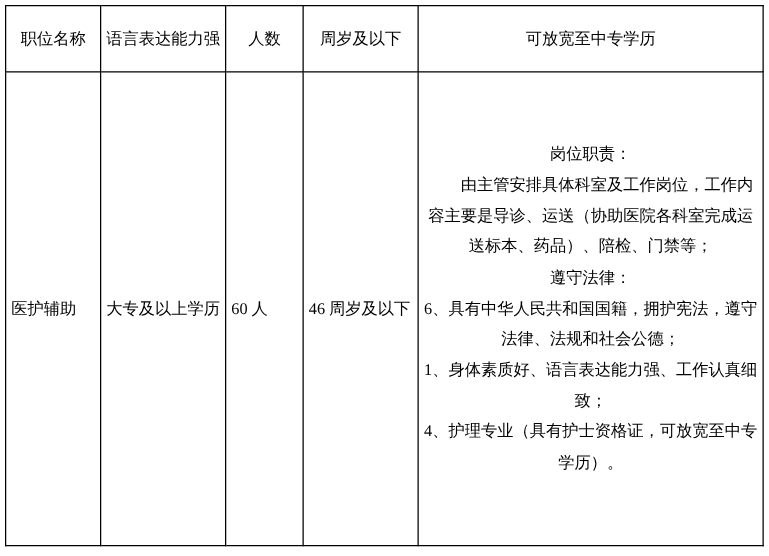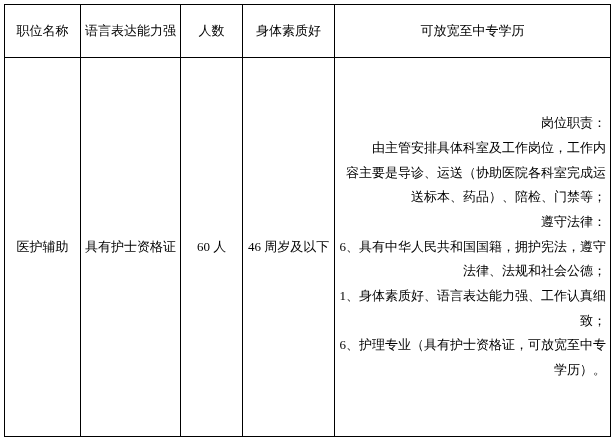--- a/index.html
+++ b/index.html
@@ -39,25 +39,24 @@
     font-size: 13.5px;
     height: 46px;
   }
   .col-title { width: 76px; }
   .col-edu { width: 100px; }
   .col-num { width: 62px; }
   .col-age { width: 92px; }
   .col-duty { width: auto; }
 
   td.center {
-    text-align: center;
   }
   td.duty-cell {
     vertical-align: top;
-    text-align: right;
+    text-align: center;
     padding: 8px 8px 10px 10px;
     line-height: 2.02;
     font-size: 13px;
     height: 372px;
   }
   .duty-line {
     white-space: normal;
   }
   .indent {
     text-indent: 2em;
@@ -74,34 +73,34 @@
       <col class="col-edu">
       <col class="col-num">
       <col class="col-age">
       <col class="col-duty">
     </colgroup>
     <thead>
       <tr>
         <th>职位名称</th>
         <th>语言表达能力强</th>
         <th>人数</th>
-        <th>身体素质好</th>
+        <th>周岁及以下</th>
         <th>可放宽至中专学历</th>
       </tr>
     </thead>
     <tbody>
       <tr>
         <td class="center">医护辅助</td>
-        <td class="center">具有护士资格证</td>
+        <td class="center">大专及以上学历</td>
         <td class="center">60 人</td>
         <td class="center">46 周岁及以下</td>
         <td class="duty-cell">
           <div class="duty-line">岗位职责：</div>
           <div class="duty-line indent">由主管安排具体科室及工作岗位，工作内容主要是导诊、运送（协助医院各科室完成运送标本、药品）、陪检、门禁等；</div>
           <div class="duty-line">遵守法律：</div>
           <div class="duty-line">6、具有中华人民共和国国籍，拥护宪法，遵守法律、法规和社会公德；</div>
           <div class="duty-line">1、身体素质好、语言表达能力强、工作认真细致；</div>
-          <div class="duty-line">6、护理专业（具有护士资格证，可放宽至中专学历）。</div>
+          <div class="duty-line">4、护理专业（具有护士资格证，可放宽至中专学历）。</div>
         </td>
       </tr>
     </tbody>
   </table>
 </div>
 
 </body></html>

